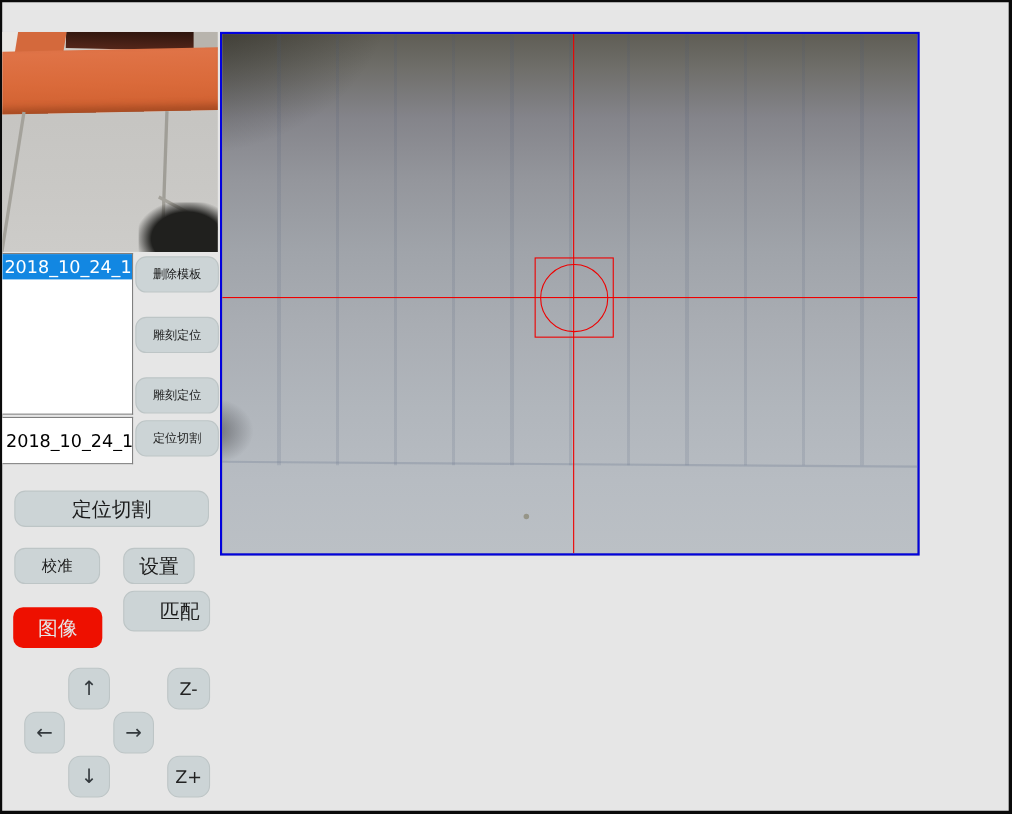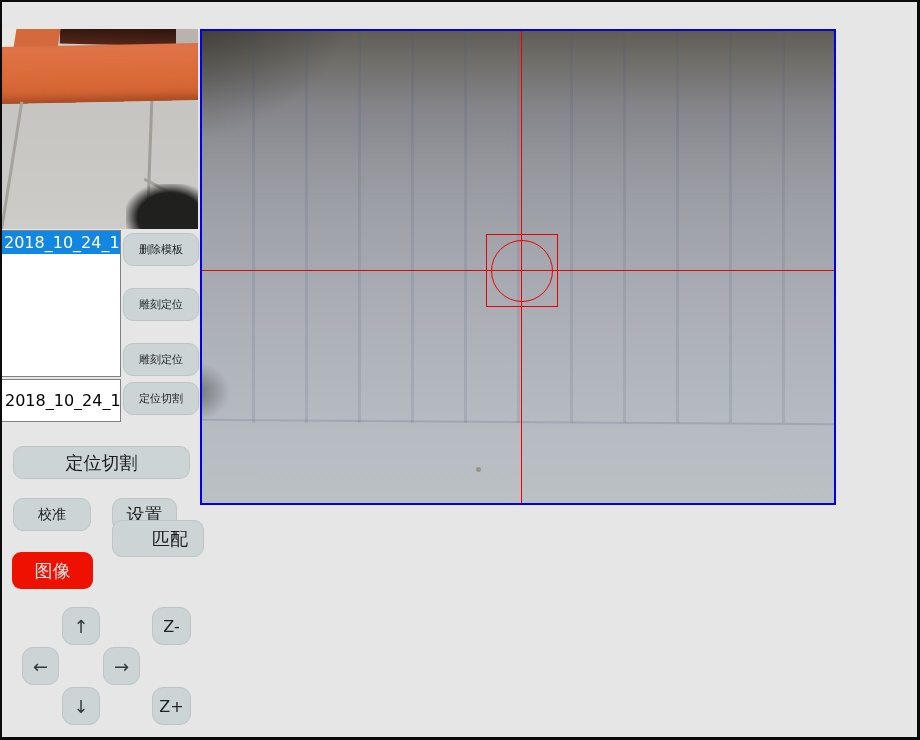--- a/index.html
+++ b/index.html
@@ -74,21 +74,21 @@
   }
   .tpl-btn { left:121px; width:76px; height:33px; }
   .tpl-btn-0 { top:231px; } .tpl-btn-1 { top:286px; }
   .tpl-btn-2 { top:341px; } .tpl-btn-3 { top:380px; }
 
   .btn-cut   { left:11px;  top:444px; width:177px; height:33px; font-size:18px; }
   .btn-cal   { left:11px;  top:496px; width:78px;  height:33px; font-size:14px; }
   .btn-set   { left:110px; top:496px; width:65px;  height:33px; font-size:18px; }
   .btn-img   { left:10px;  top:550px; width:81px;  height:37px; font-size:18px;
                background:var(--danger-red,#ee1000); border:none; color:#e5e5e5; border-radius:9px; }
-  .btn-match { left:110px; top:518px; width:92px;  height:37px; font-size:18px;padding-left:24px; }
+  .btn-match { left:110px; top:535px; width:79px;  height:37px; font-size:18px;padding-left:24px; }
 
   .jog { border-radius:11px; font-size:18px; color:#33393d; }
   .jog-up    { left:60px;  top:605px; width:38px; height:38px; }
   .jog-left  { left:20px;  top:645px; width:37px; height:38px; }
   .jog-right { left:101px; top:645px; width:37px; height:38px; }
   .jog-down  { left:60px;  top:685px; width:38px; height:38px; }
   .jog-zm    { left:150px; top:605px; width:39px; height:38px; font-size:16px; color:#222; }
   .jog-zp    { left:150px; top:685px; width:39px; height:38px; font-size:16px; color:#222; }
 
   

